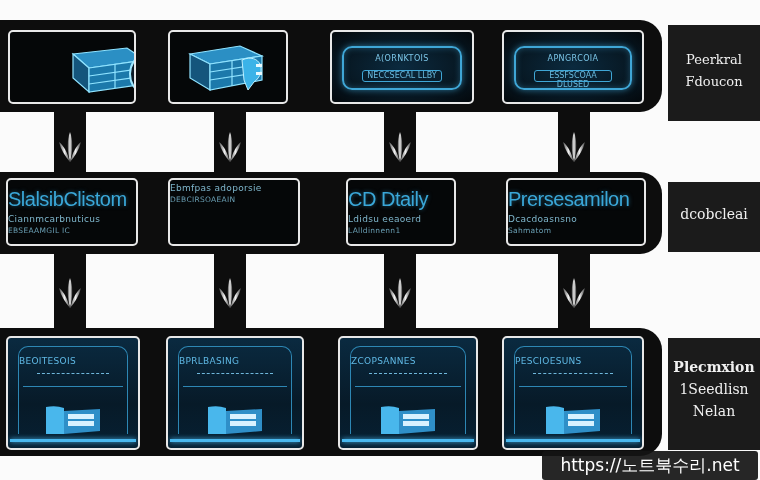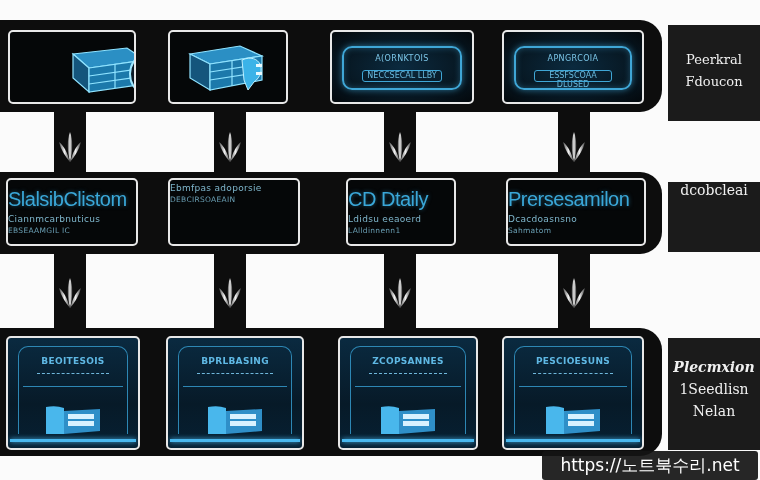--- a/index.html
+++ b/index.html
@@ -24,30 +24,30 @@
   .mid-title { color: #3aa7d8; font-family: "Liberation Sans", sans-serif; font-size: 20px; margin-top: 8px; letter-spacing: -0.5px; text-shadow: 0 0 4px rgba(58,167,216,0.5); }
   .mid-sub { color: #7fb6cc; font-size: 9px; margin-top: 3px; letter-spacing: 0.3px; }
   .mid-sub2 { color: #6a9fb4; font-size: 7.5px; margin-top: 2px; letter-spacing: 0.3px; }
 
   .screen { position: absolute; left: 10px; right: 10px; top: 14px; bottom: 12px; border: 2px solid #3fa6d6; border-radius: 10px; box-shadow: 0 0 6px rgba(63,166,214,0.6), inset 0 0 6px rgba(63,166,214,0.4); }
   .screen-title { position: absolute; width: 100%; top: 6px; text-align: center; color: #7cc6e8; font-size: 8px; letter-spacing: 0.4px; }
   .screen-bar { position: absolute; left: 18px; right: 18px; top: 22px; height: 12px; border: 1.5px solid #3fa6d6; border-radius: 3px; color: #67b9de; font-size: 8px; text-align: center; line-height: 9px; }
   .screen-line { position: absolute; left: 26px; right: 26px; bottom: 6px; height: 1px; background: #3fa6d6; }
 
   .bot-inner { position: absolute; left: 10px; right: 10px; top: 8px; bottom: 14px; border: 1.5px solid #2d87b4; border-bottom: none; border-radius: 10px 10px 0 0; }
-  .bot-title { position: absolute; width: 100%; top: 9px; text-align: center; color: #5fb8e4; font-size: 9px; letter-spacing: 0.3px; font-weight: bold; }
+  .bot-title { position: absolute; width: 100%; top: 9px; text-align: left; color: #5fb8e4; font-size: 9px; letter-spacing: 0.3px; font-weight: normal; }
   .bot-dash { position: absolute; left: 18px; right: 18px; top: 26px; height: 2px; border-top: 1px dashed #6fb8dc; }
   .bot-rule { position: absolute; left: 4px; right: 4px; top: 39px; height: 1px; background: #2d87b4; }
   .bot-foot { position: absolute; left: 2px; right: 2px; bottom: 6px; height: 3px; background: #49b8ee; box-shadow: 0 0 5px #49b8ee; }
   .doc-ico { position: absolute; left: 50%; top: 58px; width: 58px; height: 30px; margin-left: -29px; }
 
   .label-box { position: absolute; left: 668px; width: 92px; background: #1b1b1b; color: #f0f0f0; font-family: "DejaVu Serif", serif; }
   .label-box .ln { display: block; text-align: center; }
   .lb1 { top: 25px; height: 96px; padding-top: 24px; font-size: 13px; line-height: 22px; }
-  .lb2 { top: 182px; height: 70px; font-size: 14px; }
+  .lb2 { top: 182px; height: 70px; padding-top: 24px; font-size: 14px; }
   .lb3 { top: 338px; height: 112px; padding-top: 18px; font-size: 14px; line-height: 22px; }
 
   .watermark { position: absolute; left: 542px; top: 451px; width: 216px; height: 29px; background: rgba(20,20,20,0.92); color: #ffffff; font-size: 17px; line-height: 29px; text-align: center; border-radius: 3px; }
 </style>
 </head>
 <body>
 
 <div class="band band1"></div>
 <div class="band band2"></div>
 <div class="band band3"></div>
@@ -239,18 +239,18 @@
 </div>
 
 <div class="label-box lb1">
   <span class="ln">Peerkral</span>
   <span class="ln">Fdoucon</span>
 </div>
 <div class="label-box lb2">
   <span class="ln">dcobcleai</span>
 </div>
 <div class="label-box lb3">
-  <span class="ln" style="font-weight:bold;font-style:italic;">Plecmxion</span>
+  <span class="ln" style="font-weight:bold;">Plecmxion</span>
   <span class="ln">1Seedlisn</span>
   <span class="ln">Nelan</span>
 </div>
 
 <div class="watermark">https://노트북수리.net</div>
 
 </body></html>

